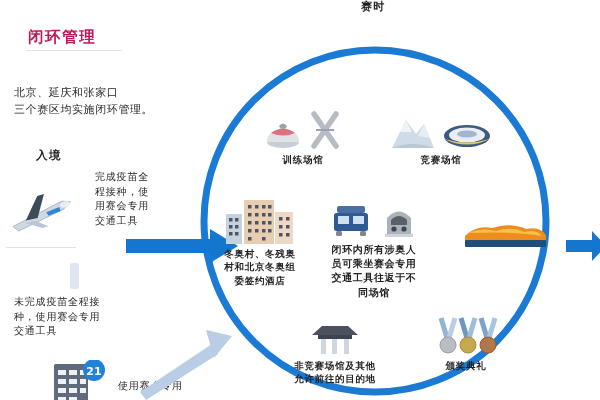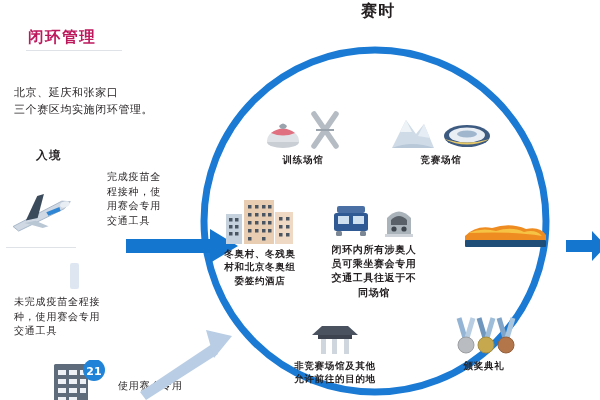--- a/index.html
+++ b/index.html
@@ -62,21 +62,21 @@
     text-align: center;
   }
   .center-note {
     font-size: 10px;
     font-weight: 700;
     letter-spacing: 0.6px;
     line-height: 1.42;
     text-align: center;
   }
   .top-label {
-    font-size: 16px;
+    font-size: 11px;
     font-weight: 700;
     letter-spacing: 1.2px;
   }
 
   
   #ring {
     left: 196px;
     top: 42px;
     width: 358px;
     height: 358px;
@@ -126,21 +126,21 @@
     <g transform="rotate(-17 38 26)">
       <path d="M8 32 L62 22 L70 25 L62 30 L12 38 Z" fill="#cfd8e3" stroke="#9fb0c4" stroke-width="0.8"></path>
       <path d="M22 30 L40 10 L47 10 L34 31 Z" fill="#3c4b5c"></path>
       <path d="M20 32 L36 42 L42 42 L31 33 Z" fill="#b9c6d4"></path>
       <path d="M44 28 L58 27 L58 31 L45 32 Z" fill="#2f86d4"></path>
       <ellipse cx="64" cy="26" rx="5" ry="3" fill="#e9eef4"></ellipse>
     </g>
   </svg>
   <div class="abs hairline" style="left:6px; top:247px; width:70px;"></div>
 
-  <div class="abs cn body-sm" style="left:95px; top:170px; width:92px;margin-left:12px;">完成疫苗全
+  <div class="abs cn body-sm" style="left:95px; top:170px; width:92px;">完成疫苗全
 程接种，使
 用赛会专用
 交通工具</div>
 
   <div class="abs tickbar" style="left:70px; top:263px; width:9px; height:26px; opacity:.55;"></div>
 
   <div class="abs cn body-sm" style="left:14px; top:295px; width:135px; text-align:left;">未完成疫苗全程接
 种，使用赛会专用
 交通工具</div>
 
@@ -305,21 +305,21 @@
         <rect x="8" y="13" width="34" height="4" fill="#3d4450"></rect>
         <rect x="11" y="17" width="5" height="15" fill="#cfd6de"></rect>
         <rect x="22" y="17" width="5" height="15" fill="#cfd6de"></rect>
         <rect x="34" y="17" width="5" height="15" fill="#cfd6de"></rect>
       </svg>
     </div>
     <div class="cn node-cap">非竞赛场馆及其他
 允许前往的目的地</div>
   </div>
 
-  <div class="abs node" style="left:434px; top:318px; width:100px;">
+  <div class="abs node" style="left:416px; top:318px; width:100px;">
     <div class="icons" style="height:38px;">
       <svg width="66" height="40" viewBox="0 0 66 40">
         <g stroke-width="5" fill="none">
           <path d="M8 2 L14 22" stroke="#93b4d4"></path>
           <path d="M22 2 L16 22" stroke="#b9cee2"></path>
           <path d="M28 2 L34 22" stroke="#6f96bd"></path>
           <path d="M42 2 L36 22" stroke="#9ebdd9"></path>
           <path d="M48 2 L54 22" stroke="#7fa4c7"></path>
           <path d="M62 2 L56 22" stroke="#aac5de"></path>
         </g>

